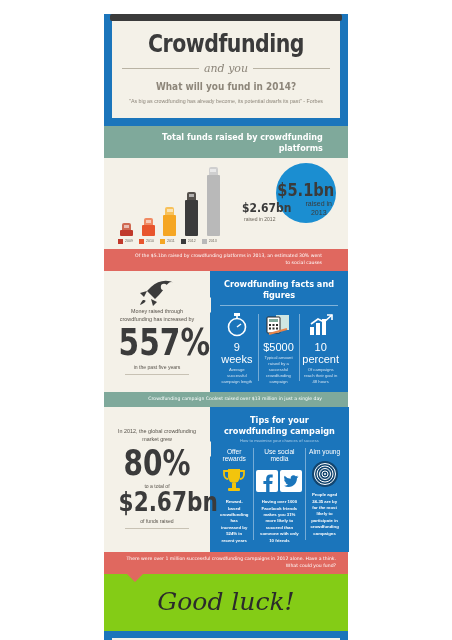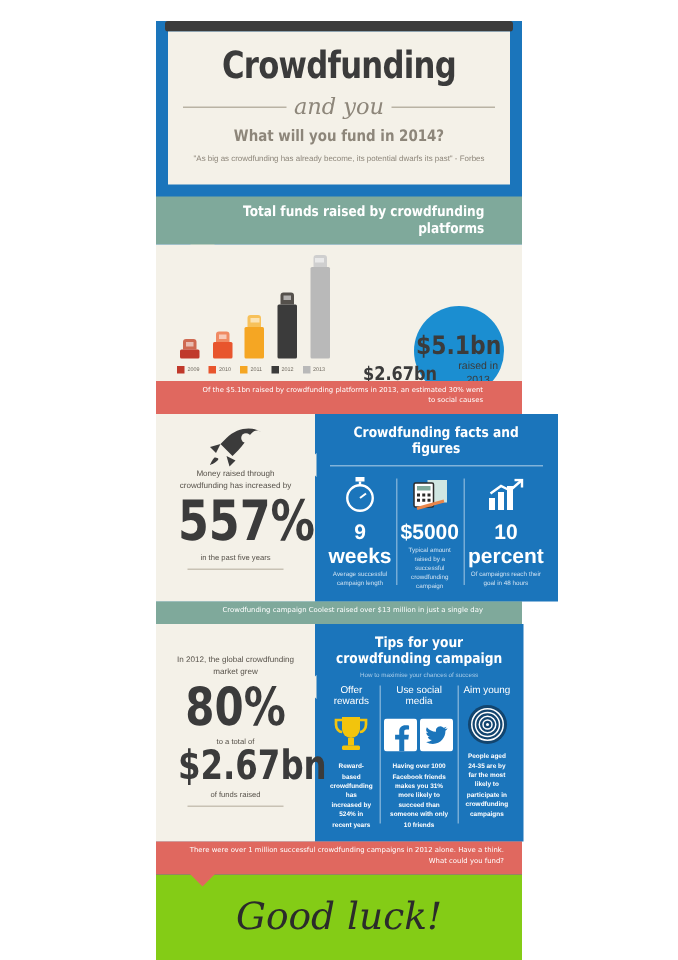--- a/index.html
+++ b/index.html
@@ -12,41 +12,41 @@
 
   
   .hdr-bar{height:7px;background:#3b3b3b;margin:0 6px;border-radius:2px;}
   .hdr-card{background:#f4f1e8;margin:0 8px 8px 8px;padding:10px 10px 12px 10px;text-align:center;}
   .title{
     font-family:"DejaVu Sans",sans-serif;font-weight:bold;font-size:25px;color:#3b3b3b;
     letter-spacing:-.6px;line-height:1;transform:scaleX(.82);transform-origin:center;
   }
   .script-row{display:flex;align-items:center;justify-content:center;gap:5px;margin:6px 0 5px;}
   .script-row .rule{flex:1;height:1px;background:#b9b3a4;}
-  .script{font-family:"DejaVu Serif",serif;font-style:italic;font-size:15px;color:#8d867a;}
+  .script{font-family:"DejaVu Serif",serif;font-style:italic;font-size:11px;color:#8d867a;}
   .subq{font-family:"DejaVu Sans",sans-serif;font-weight:bold;font-size:10.5px;color:#8d867a;
     transform:scaleX(.85);transform-origin:center;}
   .quote{font-size:5.3px;color:#8d867a;line-height:1.5;margin-top:6px;}
 
   
   .band{position:relative;text-align:right;}
   .band-teal{background:#7fa99b;}
   .band-red{background:#e0685f;}
   .band-txt{font-family:"DejaVu Sans",sans-serif;font-weight:bold;color:#fff;
     transform:scaleX(.85);transform-origin:center;}
   .band-head{font-size:9.5px;padding:5px 8px;}
   .band-note{font-size:4.6px;font-weight:normal;line-height:1.5;padding:4px 26px;transform:none;}
   .notch{position:absolute;left:22px;bottom:-8px;width:0;height:0;
     border-left:9px solid transparent;border-right:9px solid transparent;}
   .notch-teal{border-top:9px solid #7fa99b;}
   .notch-red{border-top:9px solid #e0685f;}
 
   
   .chart-wrap{background:#f4f1e8;padding:6px 6px 3px 6px;position:relative;}
-  .chart-inner{position:relative;height:72px;display:flex;align-items:center;}
+  .chart-inner{position:relative;height:72px;display:flex;}
   .bars{width:108px;display:flex;align-items:flex-end;justify-content:space-around;
     padding:0 4px 0 6px;position:relative;z-index:2;}
   .bcol{display:flex;flex-direction:column;align-items:center;}
   .bulb{border-radius:2px 2px 0 0;}
   .bulb i{display:block;width:60%;height:3px;margin:2px auto 0;background:rgba(255,255,255,.55);}
   .bstem{border-radius:1px;}
   .rightblk{flex:1;position:relative;}
   .circle{position:absolute;right:6px;top:-1px;width:60px;height:60px;border-radius:50%;
     background:#1b8ed1;}
   .c-val{position:absolute;right:8px;top:16px;font-family:"DejaVu Sans",sans-serif;
@@ -78,21 +78,21 @@
   .hairline{width:64px;height:1px;background:#c8c2b4;margin:4px auto 0;}
 
   .facts-head{font-family:"DejaVu Sans",sans-serif;font-weight:bold;font-size:9.5px;color:#fff;
     text-align:center;padding:7px 4px 5px;transform:scaleX(.86);transform-origin:center;}
   .hr-w{height:1px;background:rgba(255,255,255,.45);margin:0 10px 6px;}
   .stats{display:flex;padding:0 6px 7px;}
   .stat{flex:1;text-align:center;padding:0 3px;position:relative;}
   .stat+.stat:before{content:"";position:absolute;left:0;top:2px;bottom:4px;width:1px;
     background:rgba(255,255,255,.40);}
   .sicon{height:26px;display:flex;align-items:center;justify-content:center;}
-  .sval{font-size:14px;color:#fff;margin:3px 0 2px;font-weight:bold;}
+  .sval{font-size:11px;color:#fff;margin:3px 0 2px;}
   .sdesc{font-size:4.2px;color:#cfe2f2;line-height:1.45;padding:0 1px;}
 
   
   .tips-head{font-family:"DejaVu Sans",sans-serif;font-weight:bold;font-size:9.5px;color:#fff;
     text-align:center;padding:7px 4px 2px;transform:scaleX(.86);transform-origin:center;}
   .tips-sub{font-size:4.2px;color:#a9cde9;text-align:center;padding-bottom:5px;}
   .tips{display:flex;padding:0 5px 8px;}
   .tip{flex:1;text-align:center;padding:0 3px;position:relative;}
   .tip+.tip:before{content:"";position:absolute;left:0;top:0;bottom:4px;width:1px;
     background:rgba(255,255,255,.40);}

